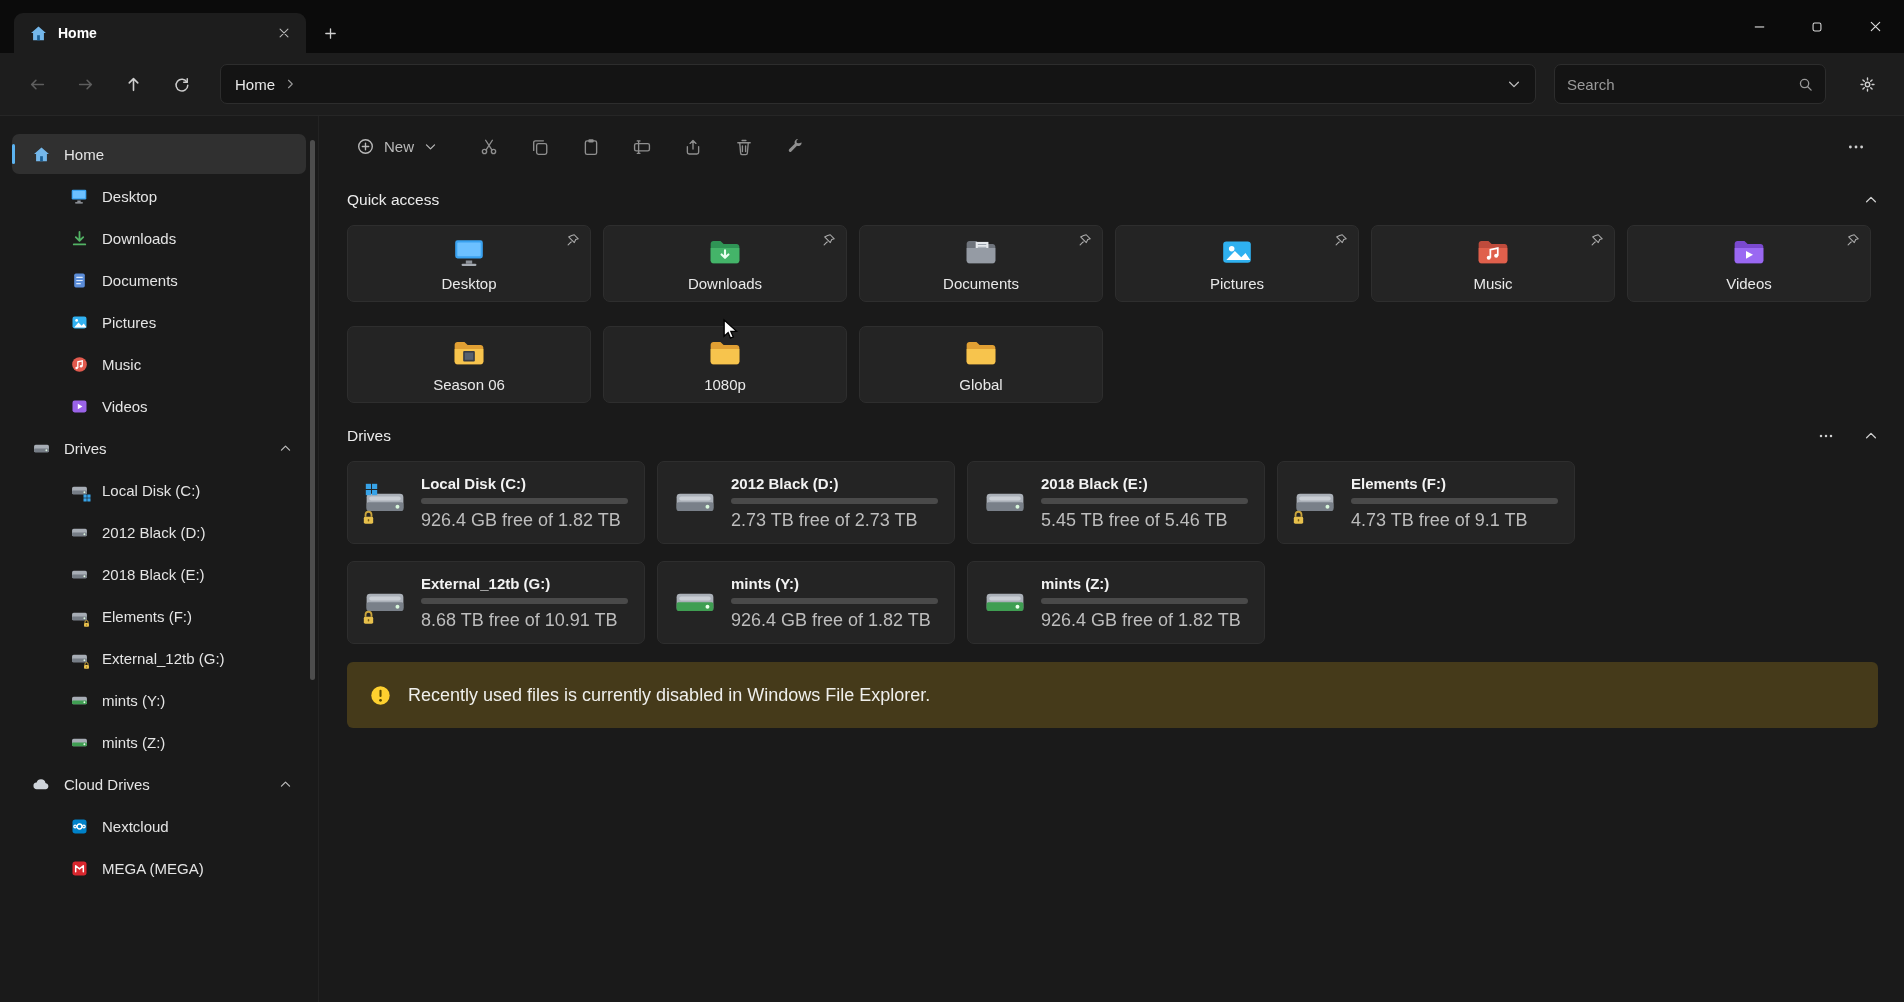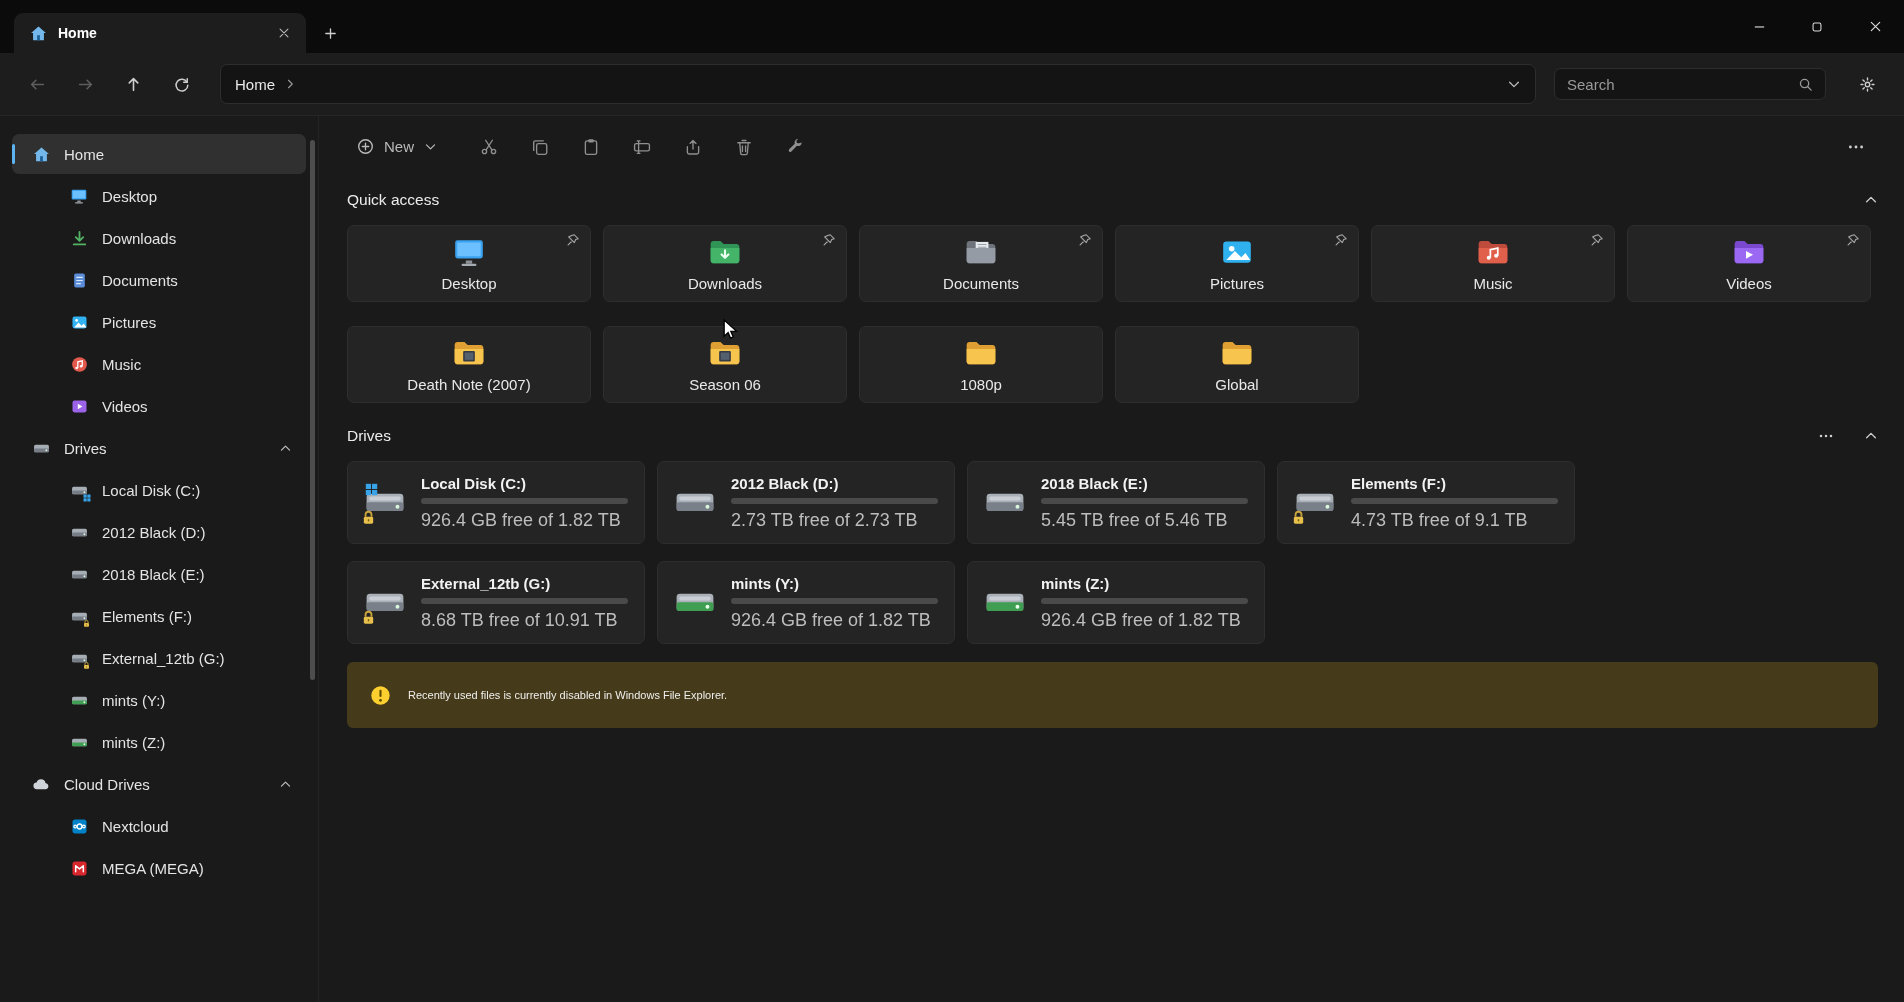--- a/index.html
+++ b/index.html
@@ -30,21 +30,21 @@
   .nav-btn { width:42px; height:40px; border-radius:6px; display:flex; align-items:center; justify-content:center; color:#cfcfcf; flex:none; }
   .nav-btn.dim { color:#5e5e5e; }
   .addressbar {
     flex:1; height:40px; background:#141414; border:1px solid #2d2d2d; border-radius:7px;
     display:flex; align-items:center; gap:9px; padding:0 14px; margin:0 12px;
   }
   .crumb { font-size:15px; color:#e8e8e8; }
   .crumb-sep { color:#9a9a9a; display:flex; }
   .addr-chev { margin-left:auto; color:#bdbdbd; display:flex; }
   .searchbox {
-    width:272px; height:32px; background:#141414; border:1px solid #2d2d2d; border-radius:7px;
+    width:272px; height:40px; background:#141414; border:1px solid #2d2d2d; border-radius:7px;
     display:flex; align-items:center; padding:0 12px; margin-right:14px; flex:none;
   }
   .searchbox input { flex:1; background:transparent; border:none; outline:none; color:#ddd; font-size:15px; font-family:inherit; }
   .searchbox input::placeholder { color:#9a9a9a; }
   .gear-btn { width:42px; height:40px; border-radius:6px; display:flex; align-items:center; justify-content:center; color:#cfcfcf; flex:none; }
 
   
   .content-row { display:flex; height:886px; }
   .sidebar { width:319px; flex:none; padding-top:16px; position:relative; border-right:1px solid #232323; }
   .sb-item {
@@ -93,21 +93,21 @@
   .drive-info { flex:1; min-width:0; display:flex; flex-direction:column; gap:6px; }
   .drive-name { font-size:15px; font-weight:bold; color:#f2f2f2; white-space:nowrap; }
   .drive-bar { height:6px; background:#4a4a4a; border-radius:3px; overflow:hidden; }
   .drive-fill { height:100%; background:#2a8ad6; border-radius:3px; }
   .drive-free { font-size:18px; color:#bdbdbd; white-space:nowrap; }
 
   .warning-banner {
     height:66px; margin-top:18px; background:#453a1a; border-radius:6px;
     display:flex; align-items:center; gap:17px; padding:0 23px;
   }
-  .warn-text { font-size:11px; color:#efefec; }
+  .warn-text { font-size:18px; color:#efefec; }
 
   .mouse-cursor { position:absolute; left:720px; top:318px; pointer-events:none; }
   svg { display:block; }
 </style>
 </head>
 <body>
 
 <div class="app">
 
   <svg style="position:absolute;width:0;height:0" aria-hidden="true">
@@ -711,26 +711,20 @@
             <span class="qa-pin">
                 <svg width="14" height="14">
                   <use href="#i-pin"></use>
                 </svg>
               </span>
           </div>
           <div class="qa-card">
             <svg width="34" height="34">
                 <use href="#i-folder-media"></use>
               </svg>
-            <span class="qa-label">Death Note (2007)</span>
-          </div>
-          <div class="qa-card">
-            <svg width="34" height="34">
-                <use href="#i-folder-media"></use>
-              </svg>
             <span class="qa-label">Season 06</span>
           </div>
           <div class="qa-card">
             <svg width="34" height="34">
                 <use href="#i-folder"></use>
               </svg>
             <span class="qa-label">1080p</span>
           </div>
           <div class="qa-card">
             <svg width="34" height="34">

